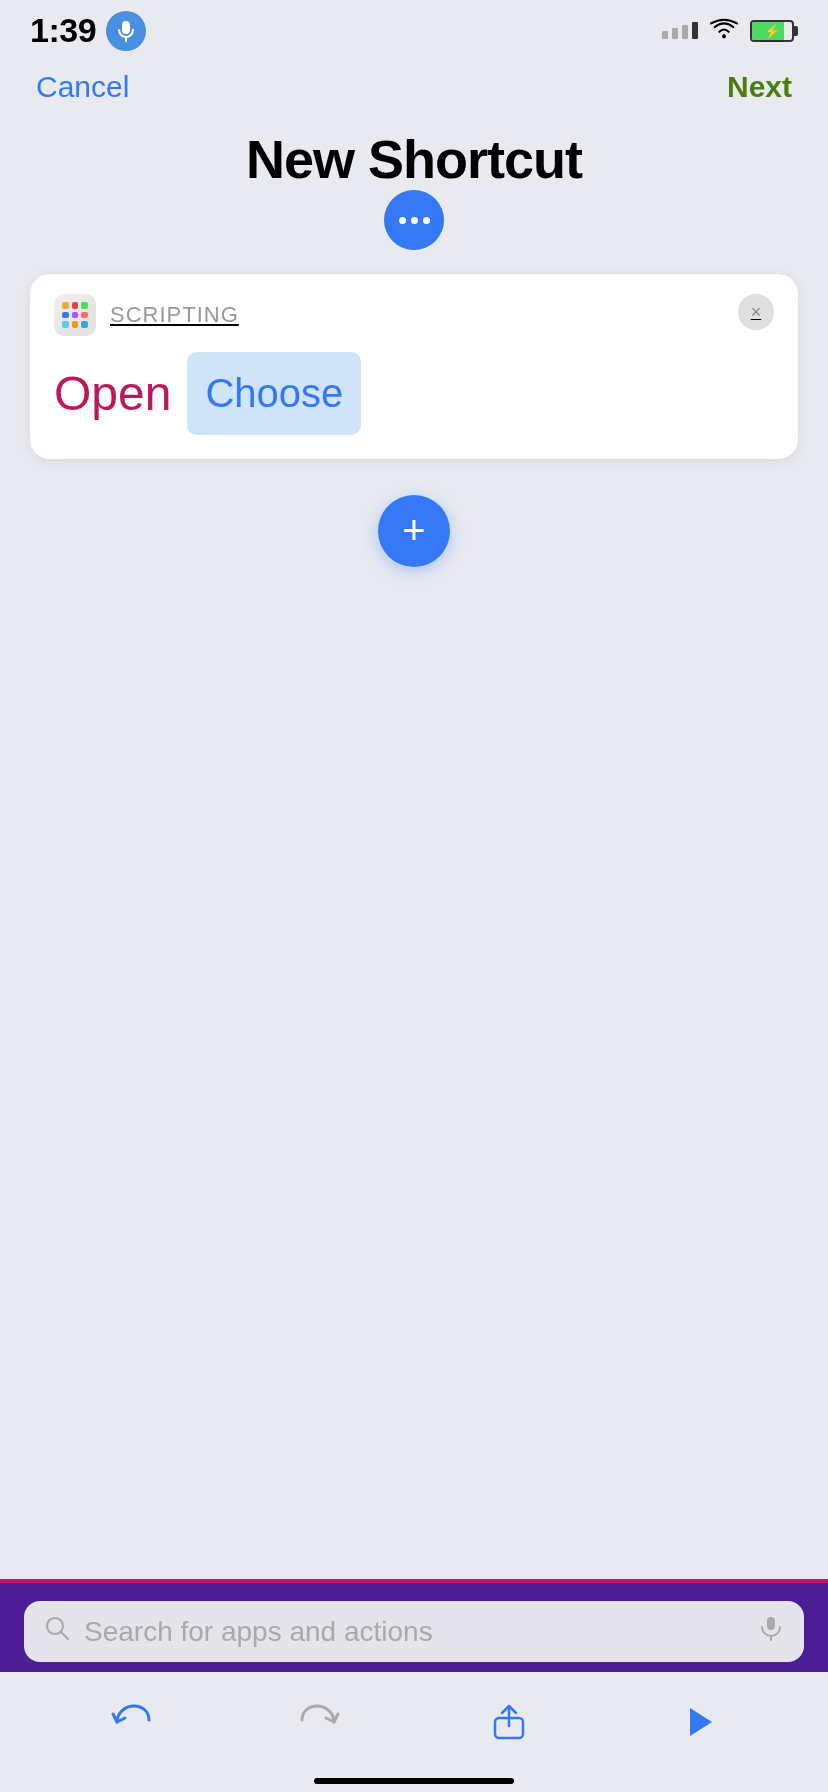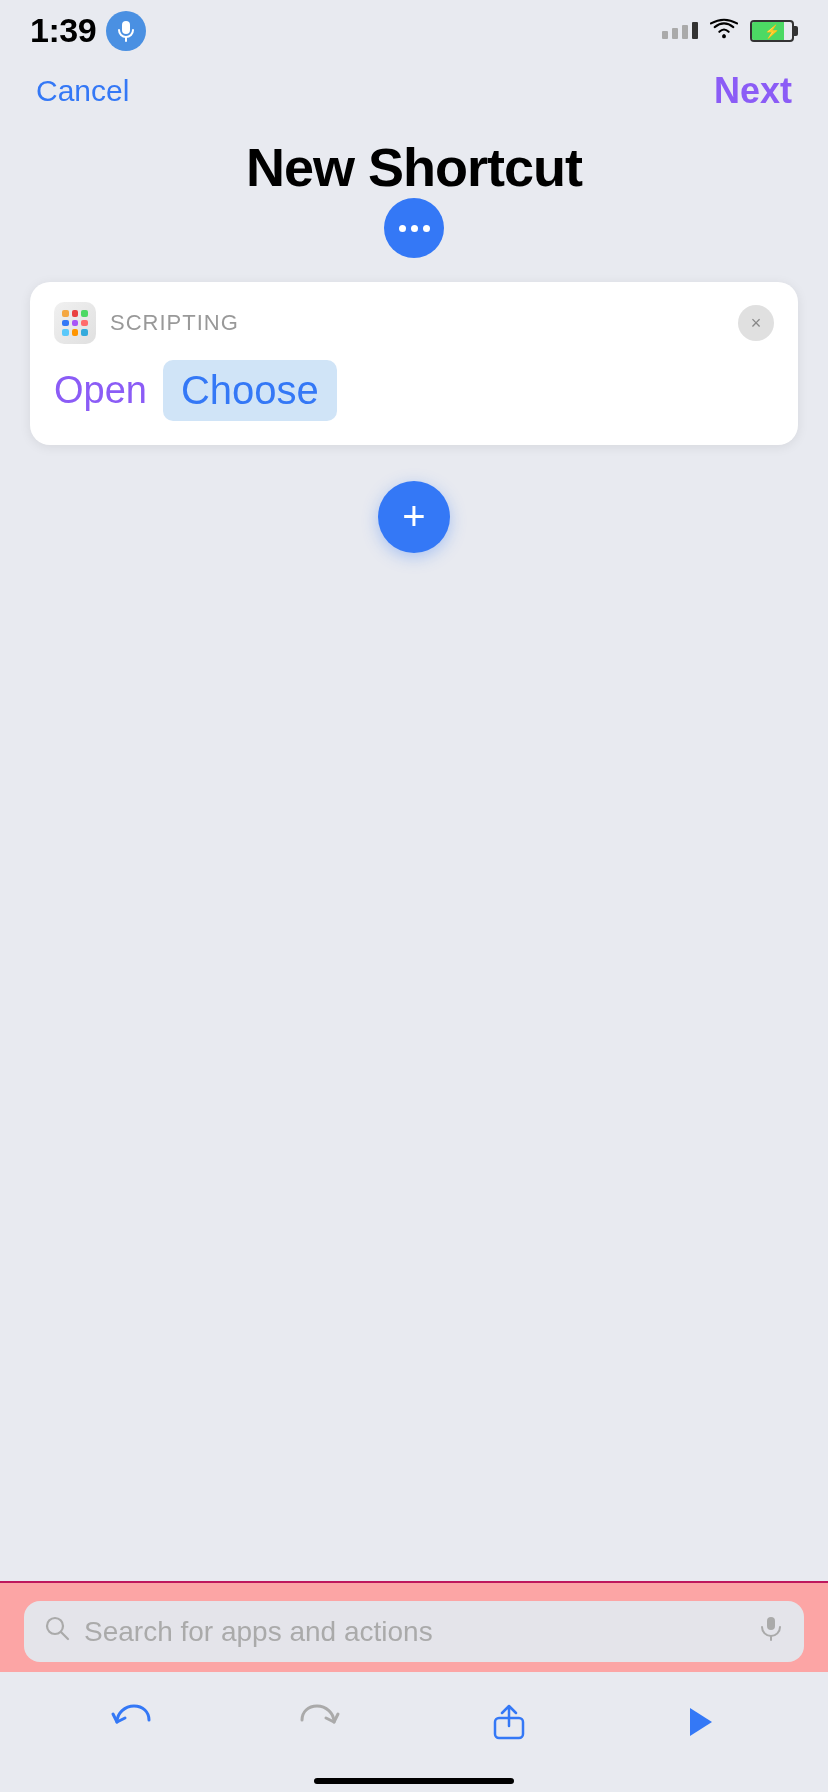--- a/index.html
+++ b/index.html
@@ -105,22 +105,22 @@
       padding: 10px 36px 14px 36px;
     }
     .nav-cancel {
       font-size: 30px;
       color: #3478f6;
       font-weight: 400;
       cursor: pointer;
       text-align: center;
     }
     .nav-next {
-      font-size: 36px;
-      color: #8b5cf6;
+      font-size: 30px;
+      color: #4d7c0f;
       font-weight: 600;
       cursor: pointer;
     }
 
     
     .page-header {
       display: flex;
       align-items: center;
       justify-content: space-between;
       padding: 10px 36px 24px 36px;
@@ -157,23 +157,24 @@
     
     .action-card {
       margin: 0 30px;
       background: white;
       border-radius: 20px;
       padding: 20px 24px 24px 24px;
       box-shadow: 0 2px 12px rgba(0,0,0,0.08);
     }
     .action-card-header {
       display: flex;
-      align-items: center;
+      align-items: flex-start;
       justify-content: space-between;
       margin-bottom: 16px;
+      text-decoration: underline;
     }
     .scripting-label-row {
       display: flex;
       align-items: center;
       gap: 14px;
     }
     .scripting-icon {
       width: 42px;
       height: 42px;
       border-radius: 10px;
@@ -213,28 +214,28 @@
       font-size: 18px;
       font-weight: 300;
     }
 
     .action-body {
       display: flex;
       align-items: center;
       gap: 16px;
     }
     .action-open-text {
-      font-size: 38px;
+      font-size: 48px;
       font-weight: 500;
-      color: #8b5cf6;
+      color: #be185d;
     }
     .action-choose-btn {
       background: #d0e4f7;
       border-radius: 10px;
-      padding: 8px 18px;
+      padding: 19px 18px;
       cursor: pointer;
     }
     .action-choose-btn span {
       font-size: 40px;
       color: #3478f6;
       font-weight: 400;
     }
 
     
     .add-button-container {
@@ -259,23 +260,23 @@
       font-weight: 200;
       line-height: 1;
       margin-top: -2px;
     }
 
     
     .bottom-search-container {
       position: absolute;
       bottom: 120px;
       left: 0; right: 0;
-      background: #fca5a5;
+      background: #4c1d95;
       padding: 18px 24px 10px 24px;
-      border-top: 2px solid #be185d;
+      border-top: 4px solid #be185d;
     }
     .search-bar {
       background: #e4e4ea;
       border-radius: 16px;
       display: flex;
       align-items: center;
       padding: 14px 20px;
       gap: 14px;
     }
     .search-icon-wrap {

